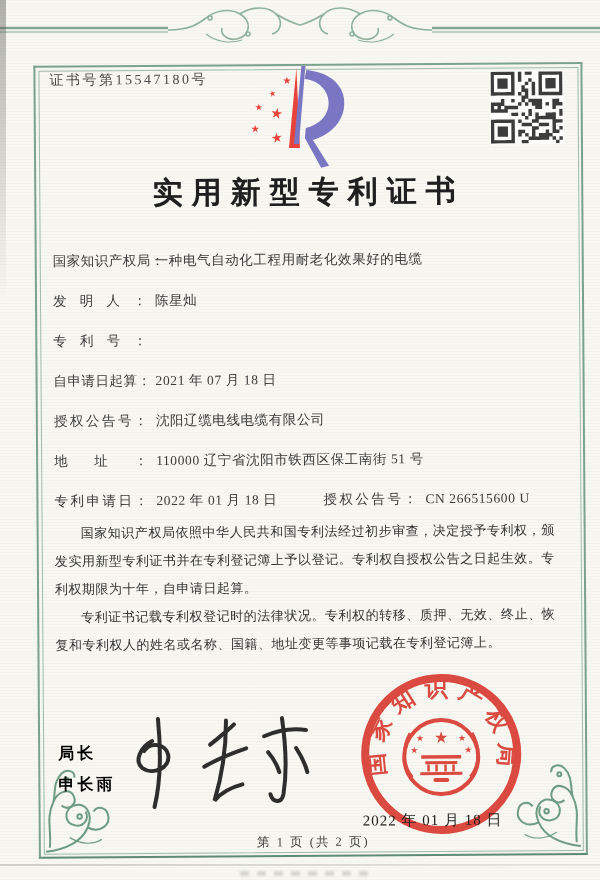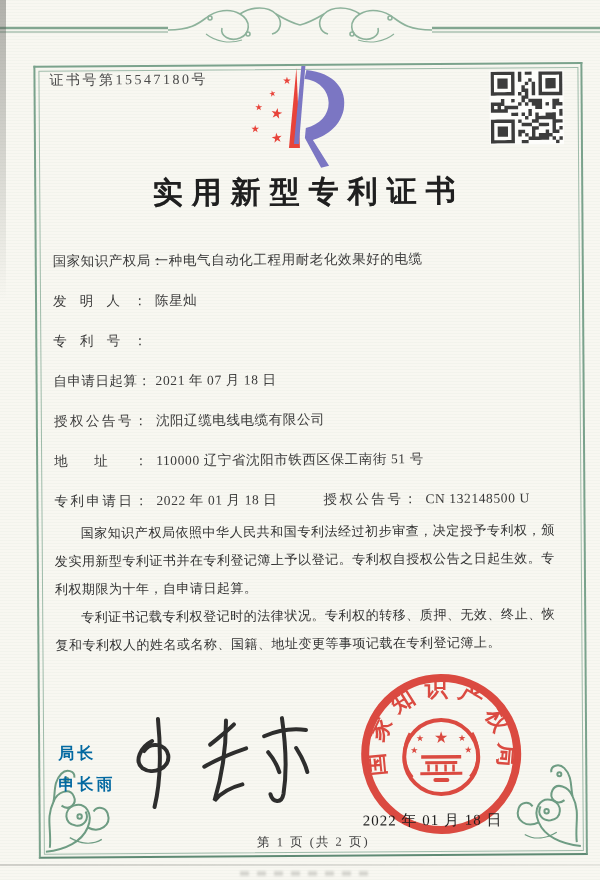--- a/index.html
+++ b/index.html
@@ -50,21 +50,21 @@
   .frow{height:40px;display:flex;align-items:center;white-space:nowrap;}
   .flabel{display:inline-block;width:94px;text-align:justify;text-align-last:justify;letter-spacing:.5px;flex:0 0 auto;}
   .fvalue{margin-left:8px;letter-spacing:.6px;}
   .flabel.second{margin-left:46px;}
 
   .paragraphs{position:absolute;left:54px;right:46px;top:518px;font-size:13px;
     line-height:28px;letter-spacing:.5px;color:#333;text-align:justify;}
   .paragraphs p{text-indent:2em;}
 
   .signatory{position:absolute;left:56px;top:736px;font-size:16px;font-weight:600;
-    letter-spacing:3px;color:#0369a1;line-height:31px;}
+    letter-spacing:3px;color:#000000;line-height:31px;}
   .signature{position:absolute;left:120px;top:710px;width:210px;height:100px;}
 
   .seal{position:absolute;left:352px;top:668px;width:174px;height:174px;opacity:.9;}
   .seal-date{position:absolute;left:360px;top:812px;font-size:15px;color:#1e1e1e;
     letter-spacing:1px;z-index:6;font-weight:500;}
 
   .footer{position:absolute;left:36px;top:834px;width:549px;text-align:center;
     font-size:12.5px;letter-spacing:2px;color:#3f3f3f;}
 
   svg{display:block;}
@@ -164,21 +164,21 @@
       <span class="fvalue">沈阳辽缆电线电缆有限公司</span>
     </div>
     <div class="frow">
       <span class="flabel">地址：</span>
       <span class="fvalue">110000  辽宁省沈阳市铁西区保工南街 51 号</span>
     </div>
     <div class="frow">
       <span class="flabel">专利申请日：</span>
       <span class="fvalue">2022 年 01 月 18 日</span>
       <span class="flabel second">授权公告号：</span>
-      <span class="fvalue">CN 132148500 U</span>
+      <span class="fvalue">CN 266515600 U</span>
     </div>
   </div>
 
   <div class="paragraphs">
     <p>国家知识产权局依照中华人民共和国专利法经过初步审查，决定授予专利权，颁发实用新型专利证书并在专利登记簿上予以登记。专利权自授权公告之日起生效。专利权期限为十年，自申请日起算。</p>
     <p>专利证书记载专利权登记时的法律状况。专利权的转移、质押、无效、终止、恢复和专利权人的姓名或名称、国籍、地址变更等事项记载在专利登记簿上。</p>
   </div>
 
   <div class="signatory">
     <div>局长</div>

